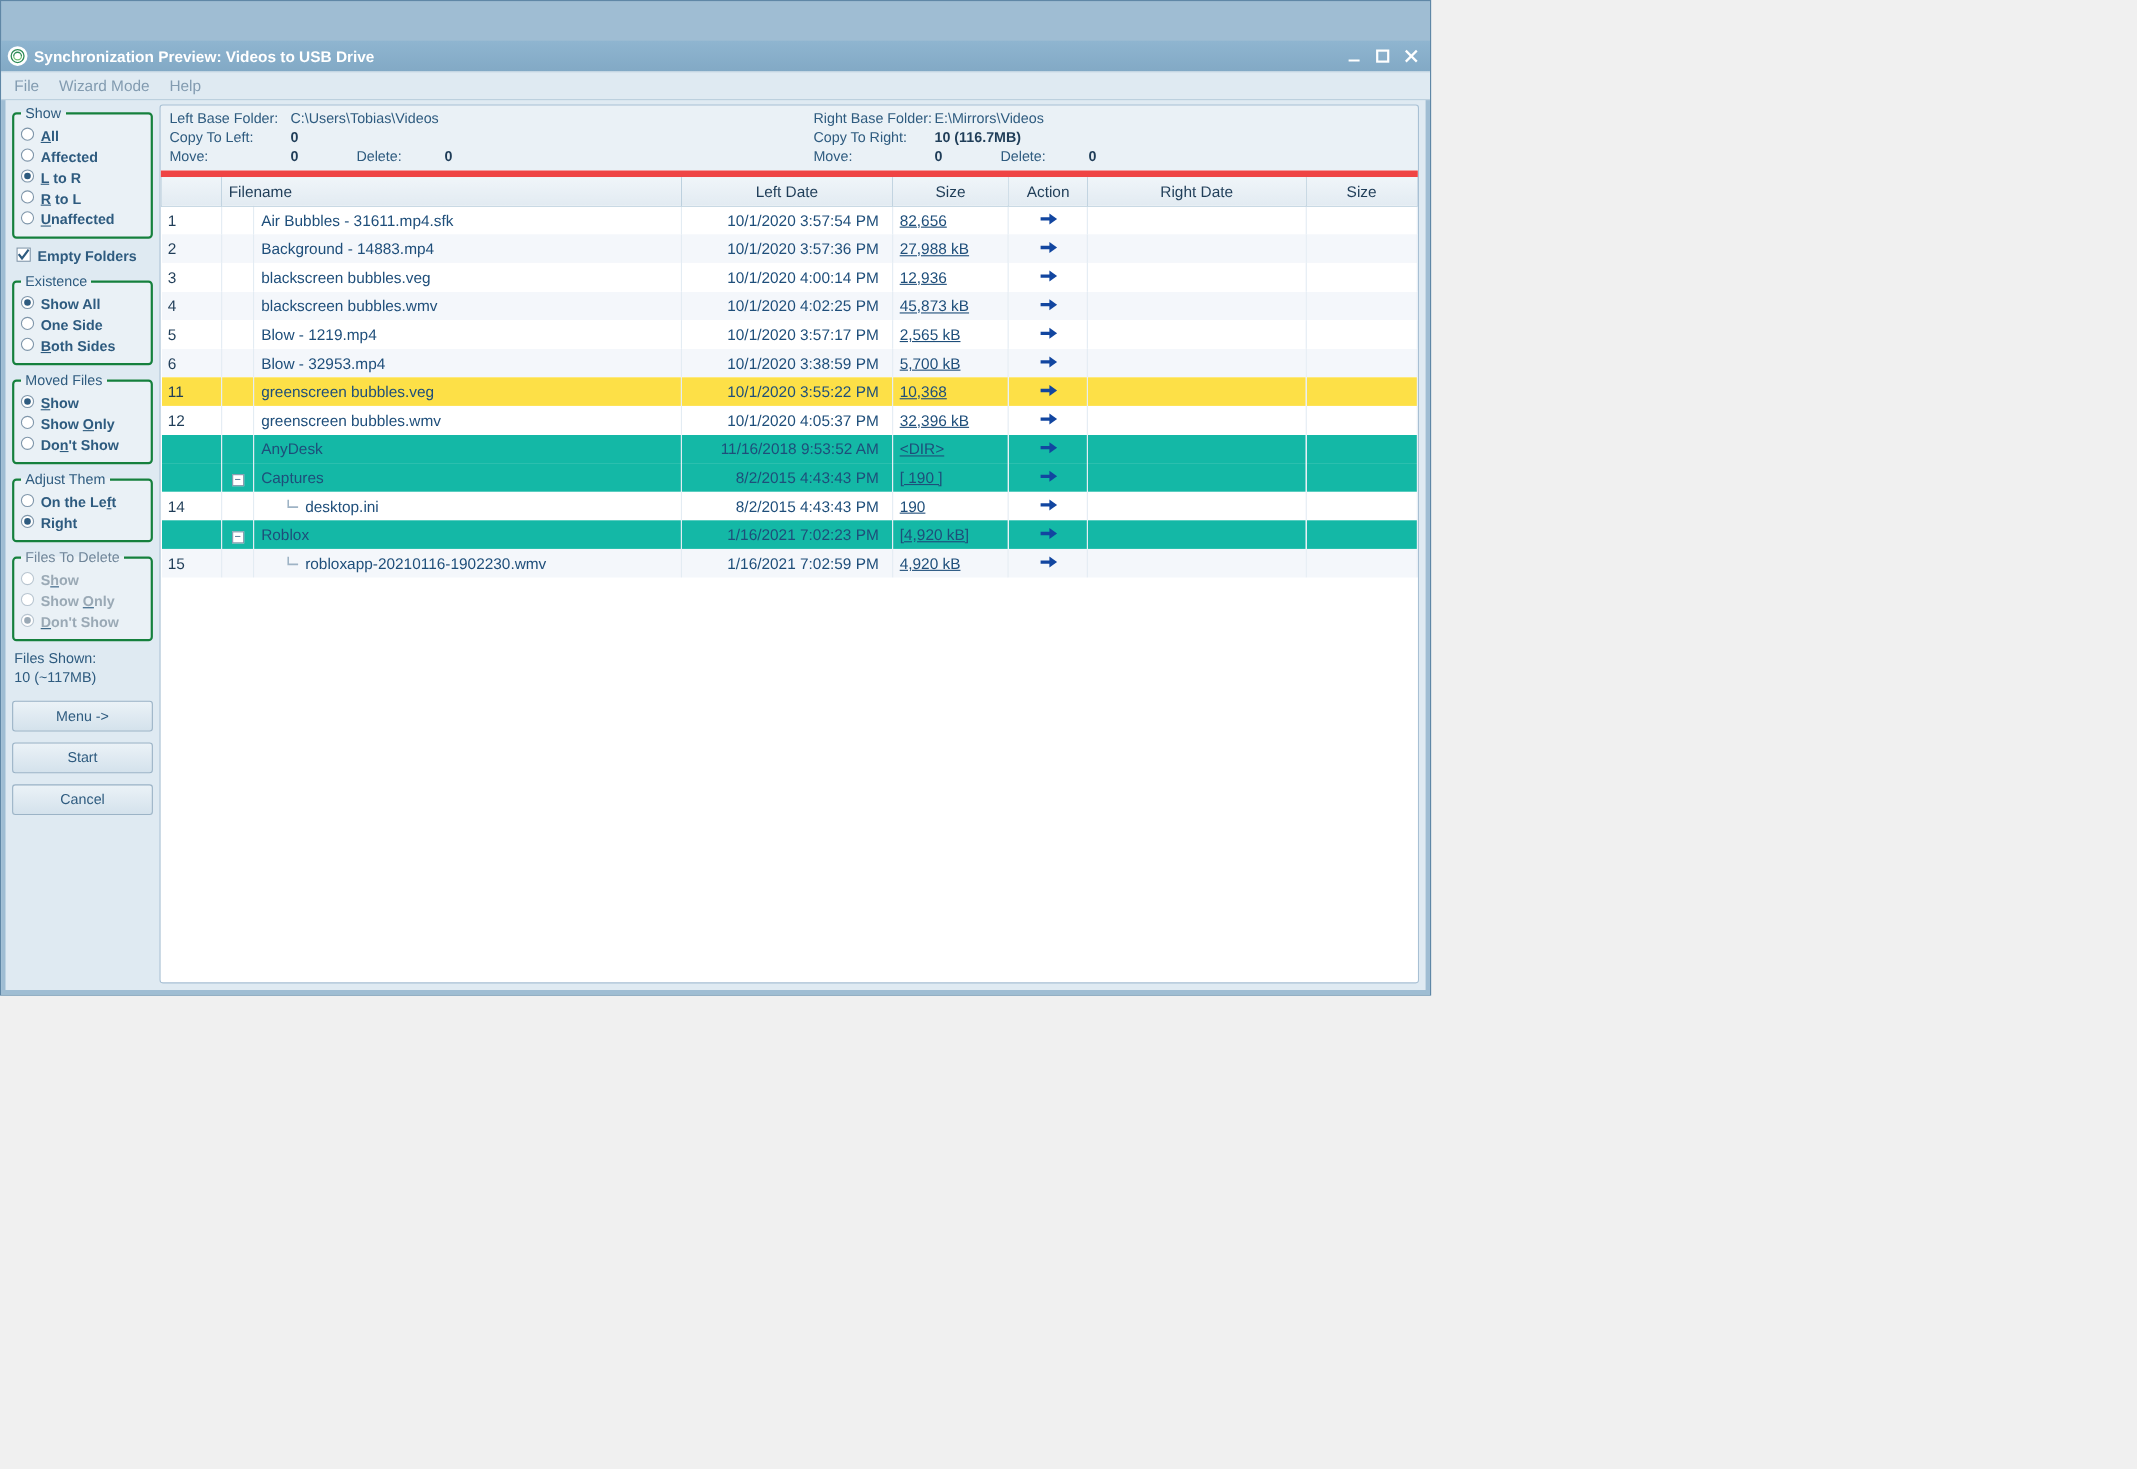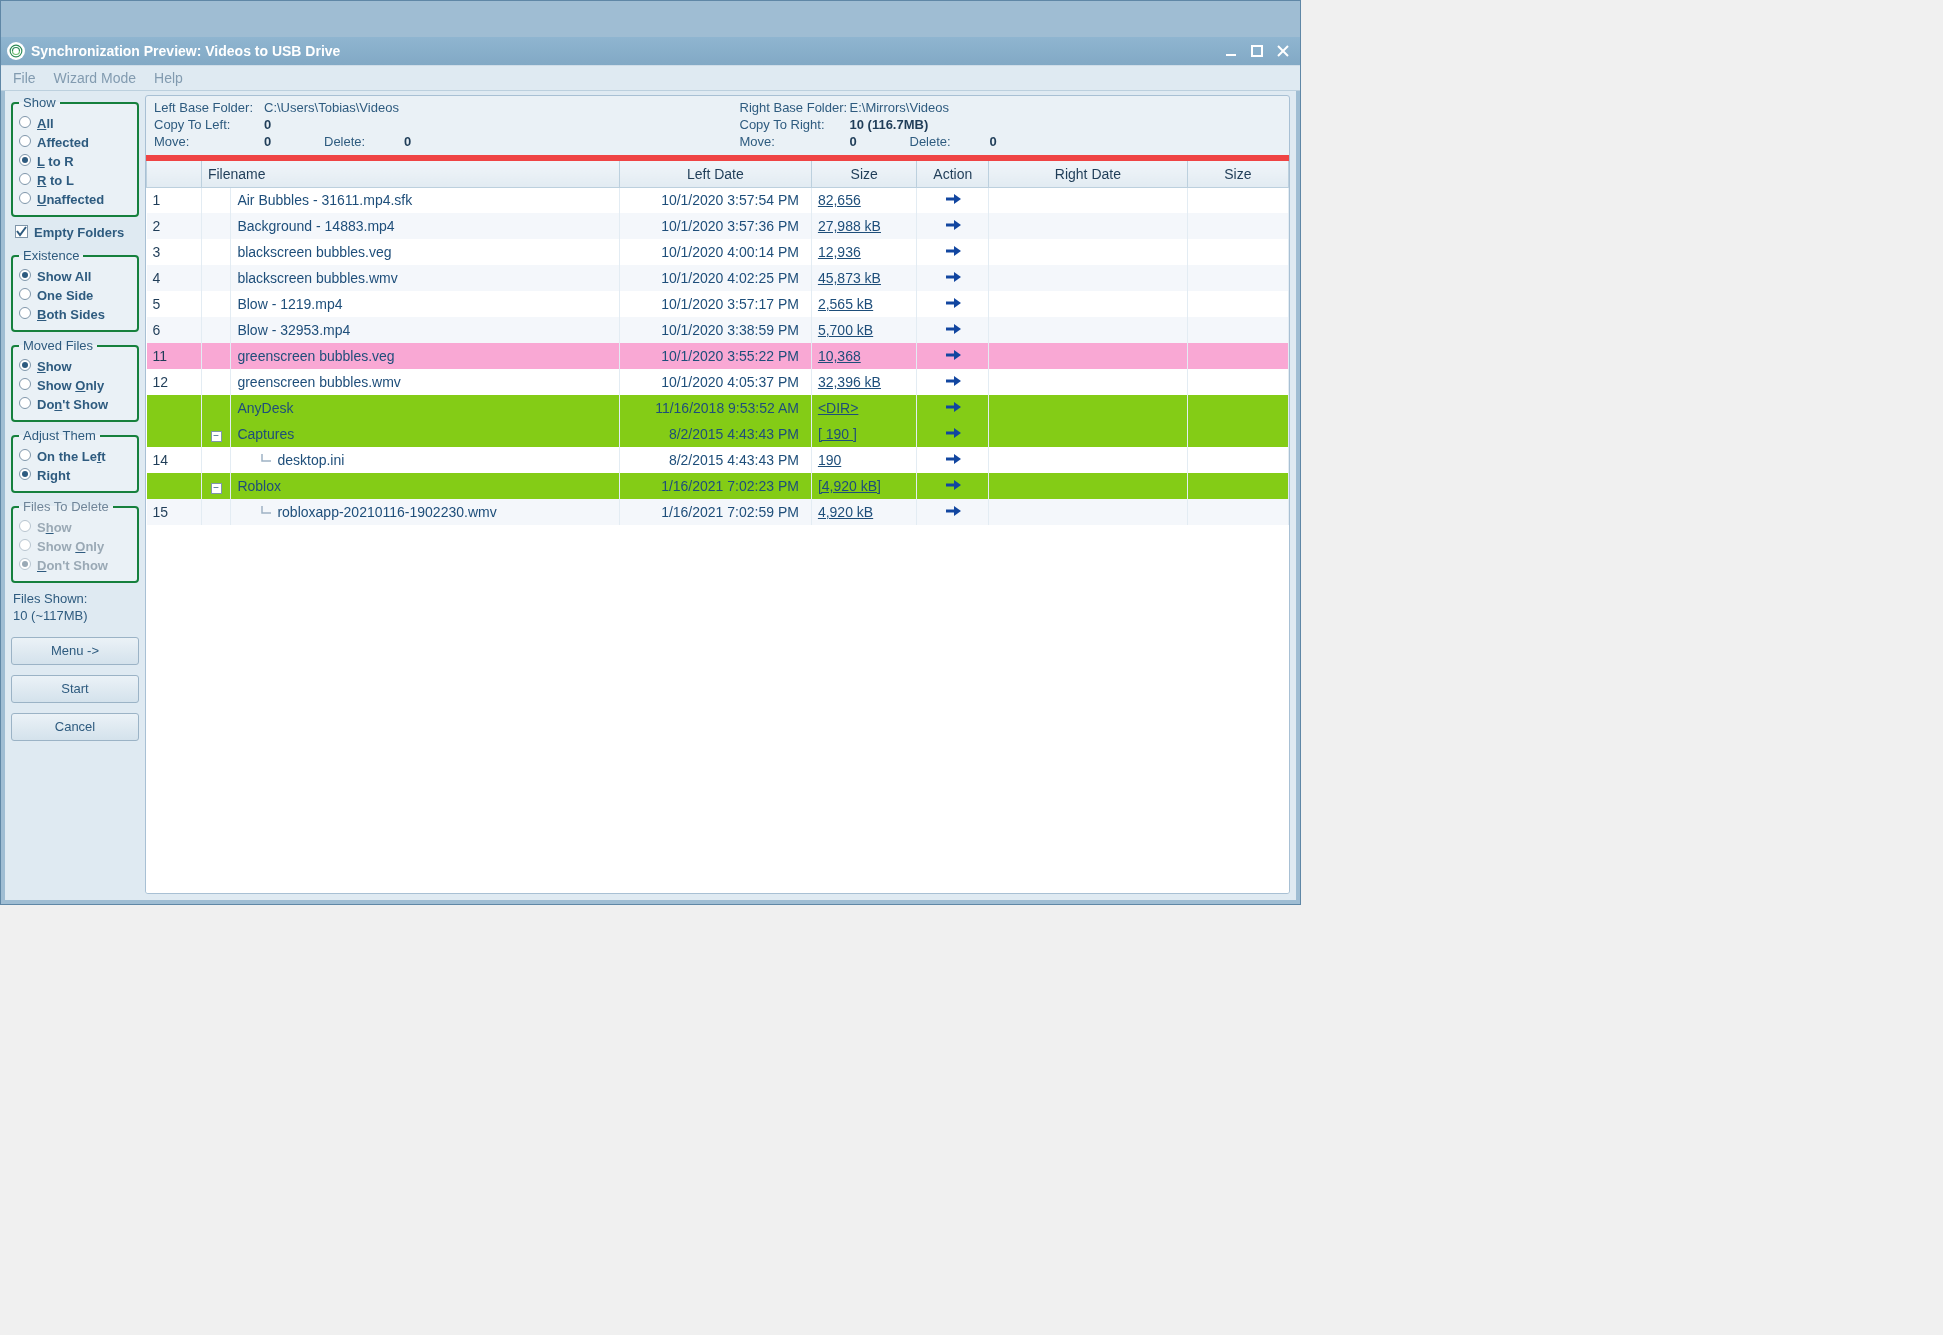--- a/index.html
+++ b/index.html
@@ -200,22 +200,22 @@
   table.grid thead th.center { text-align: center; }
   table.grid tbody td {
     border-right: 1px solid #e3ecf3;
     padding: 3px 6px;
     height: 26px;
     white-space: nowrap;
     overflow: hidden;
   }
   table.grid tbody tr { background: #ffffff; }
   table.grid tbody tr.alt { background: #f4f7fb; }
-  table.grid tbody tr.selected { background: #f9a8d4; }
-  table.grid tbody tr.folder { background: #84cc16; }
+  table.grid tbody tr.selected { background: #fde047; }
+  table.grid tbody tr.folder { background: #14b8a6; }
   .col-num { width: 52px; text-align: left; color: #1f3d58; border-right: 1px solid #d6e1ea;}
   .col-expander { width: 28px; text-align: center; }
   .col-name { width: 368px; }
   .col-ldate { width: 182px; text-align: right; padding-right: 12px !important; }
   .col-lsize { width: 100px; text-align: left; text-decoration: underline; }
   .col-action { width: 68px; text-align: center; }
   .col-rdate { width: 188px; text-align: right; }
   .col-rsize { width: 96px; text-align: right; }
   .indent-1 { padding-left: 24px; display: inline-block; }
   .expander-box {

